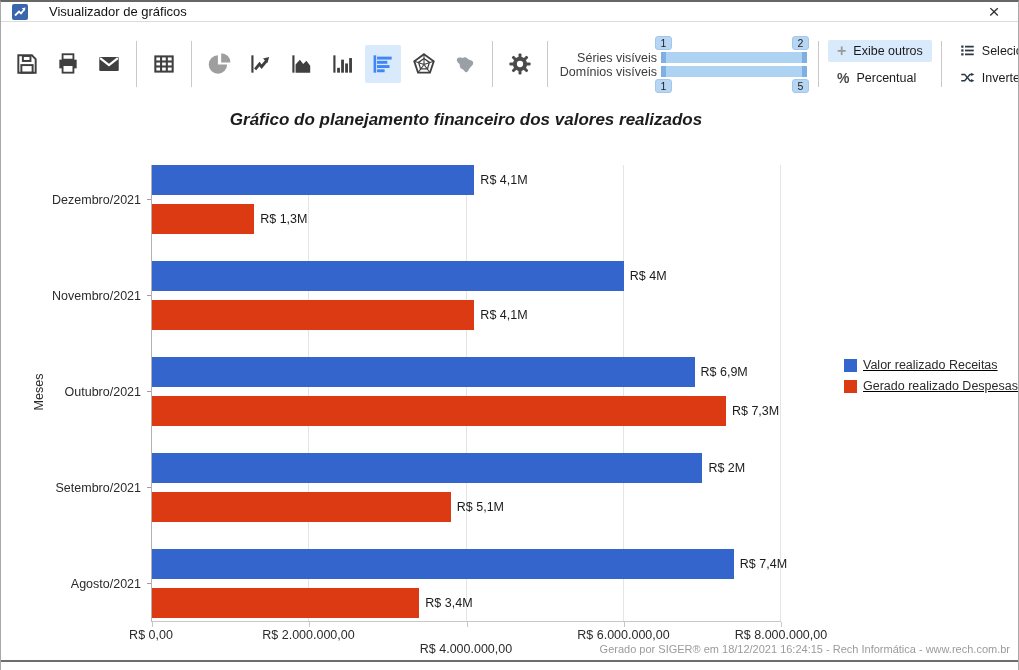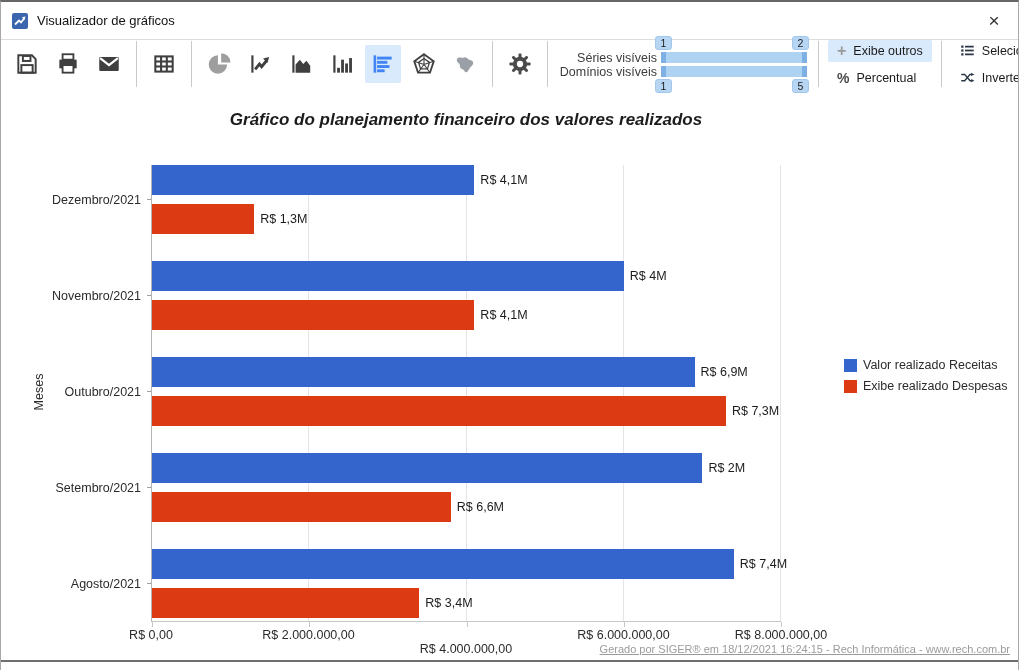--- a/index.html
+++ b/index.html
@@ -7,22 +7,22 @@
   body { font-family: "Liberation Sans", sans-serif; }
 
   #win {
     position: relative; width: 1019px; height: 670px; background: #fff;
     border-top: 2px solid #666; border-left: 1px solid #a8a8a8; border-right: 1px solid #a8a8a8;
     overflow: hidden;
   }
 
   
   #titlebar {
-    position: absolute; top: 0; left: 0; right: 0; height: 38px;
-    display: flex; align-items: center; gap: 9px; padding: 0 11px;
+    position: absolute; top: 0; left: 0; right: 0; height: 20px;
+    display: flex; align-items: center; gap: 21px; padding: 0 11px;
     background: #fff; border-bottom: 1px solid #dcdcdc;
   }
   #titlebar .title { font-size: 13px; color: #111; }
   #close-btn { margin-left: auto; width: 26px; text-align: center; font-size: 19px; color: #333; cursor: default; line-height: 26px; }
 
   
   #toolbar {
     position: absolute; top: 31px; left: 0; right: 0; height: 62px;
     display: flex; align-items: center; gap: 5px; padding: 0 8px; overflow: hidden;
   }
@@ -62,25 +62,25 @@
   .cat-tick { position: absolute; left: -5px; width: 4px; height: 1px; background: #9e9e9e; }
   .x-tick { position: absolute; bottom: -6px; width: 1px; height: 5px; background: #c7c7c7; }
 
   #cat-labels { position: absolute; left: 0; top: 163px; width: 144px; height: 457px; }
   .cat-label { position: absolute; right: 4px; left: 0; text-align: right; height: 16px; line-height: 16px; font-size: 12.5px; color: #2b2b2b; }
 
   #x-labels { position: absolute; left: 0; right: 0; top: 626px; height: 16px; }
   .x-label { position: absolute; width: 160px; text-align: center; font-size: 12.5px; color: #2b2b2b; }
 
   #legend { position: absolute; left: 843px; top: 356px; display: flex; flex-direction: column; gap: 7px; }
-  .legend-item { display: flex; align-items: center; gap: 6px; }
+  .legend-item { display: flex; align-items: center; gap: 6px; text-decoration: underline; }
   .legend-swatch { width: 13px; height: 13px; flex: none; }
   .legend-label { font-size: 12.5px; color: #2b2b2b; white-space: nowrap; }
 
-  #footer { position: absolute; right: 8px; top: 641px; font-size: 11px; color: #9b9b9b; text-decoration: underline; }
+  #footer { position: absolute; right: 8px; top: 641px; font-size: 11px; color: #9b9b9b; }
   #win-bottom { position: absolute; left: 0; right: 0; top: 658px; height: 2px; background: #6e6e6e; }
 </style>
 </head>
 <body>
 
 <div id="win">
 
   <div id="titlebar">
     <span style="display:flex">
       <svg width="16" height="16" viewBox="0 0 16 16">
@@ -318,21 +318,21 @@
       <div class="bar-label" style="top: 135px; left: calc(51.25% + 6px);">R$ 4,1M</div>
       <div class="cat-tick" style="top: 130px;"></div>
       <div class="bar" style="top: 192px; width: 86.25%; background: rgb(52, 101, 204);"></div>
       <div class="bar-label" style="top: 192px; left: calc(86.25% + 6px);">R$ 6,9M</div>
       <div class="bar" style="top: 231px; width: 91.25%; background: rgb(219, 58, 19);"></div>
       <div class="bar-label" style="top: 231px; left: calc(91.25% + 6px);">R$ 7,3M</div>
       <div class="cat-tick" style="top: 226px;"></div>
       <div class="bar" style="top: 288px; width: 87.5%; background: rgb(52, 101, 204);"></div>
       <div class="bar-label" style="top: 288px; left: calc(87.5% + 6px);">R$ 2M</div>
       <div class="bar" style="top: 327px; width: 47.5%; background: rgb(219, 58, 19);"></div>
-      <div class="bar-label" style="top: 327px; left: calc(47.5% + 6px);">R$ 6,6M</div>
+      <div class="bar-label" style="top: 327px; left: calc(47.5% + 6px);">R$ 5,1M</div>
       <div class="cat-tick" style="top: 322px;"></div>
       <div class="bar" style="top: 384px; width: 92.5%; background: rgb(52, 101, 204);"></div>
       <div class="bar-label" style="top: 384px; left: calc(92.5% + 6px);">R$ 7,4M</div>
       <div class="bar" style="top: 423px; width: 42.5%; background: rgb(219, 58, 19);"></div>
       <div class="bar-label" style="top: 423px; left: calc(42.5% + 6px);">R$ 3,4M</div>
       <div class="cat-tick" style="top: 418px;"></div>
     </div>
   <div id="x-labels">
       <div class="x-label" style="left: 70px;">R$ 0,00</div>
       <div class="x-label" style="left: 227.5px;">R$ 2.000.000,00</div>
@@ -341,19 +341,19 @@
       <div class="x-label" style="left: 700px;">R$ 8.000.000,00</div>
     </div>
 
   <div id="legend">
     <div class="legend-item">
       <span class="legend-swatch" style="background: rgb(52, 101, 204);"></span>
       <span class="legend-label">Valor realizado Receitas</span>
     </div>
     <div class="legend-item">
       <span class="legend-swatch" style="background: rgb(219, 58, 19);"></span>
-      <span class="legend-label">Exibe realizado Despesas</span>
+      <span class="legend-label">Gerado realizado Despesas</span>
     </div>
   </div>
 
   <div id="footer">Gerado por SIGER® em 18/12/2021 16:24:15 - Rech Informática - www.rech.com.br</div>
   <div id="win-bottom"></div>
 </div>
 
 </body></html>

